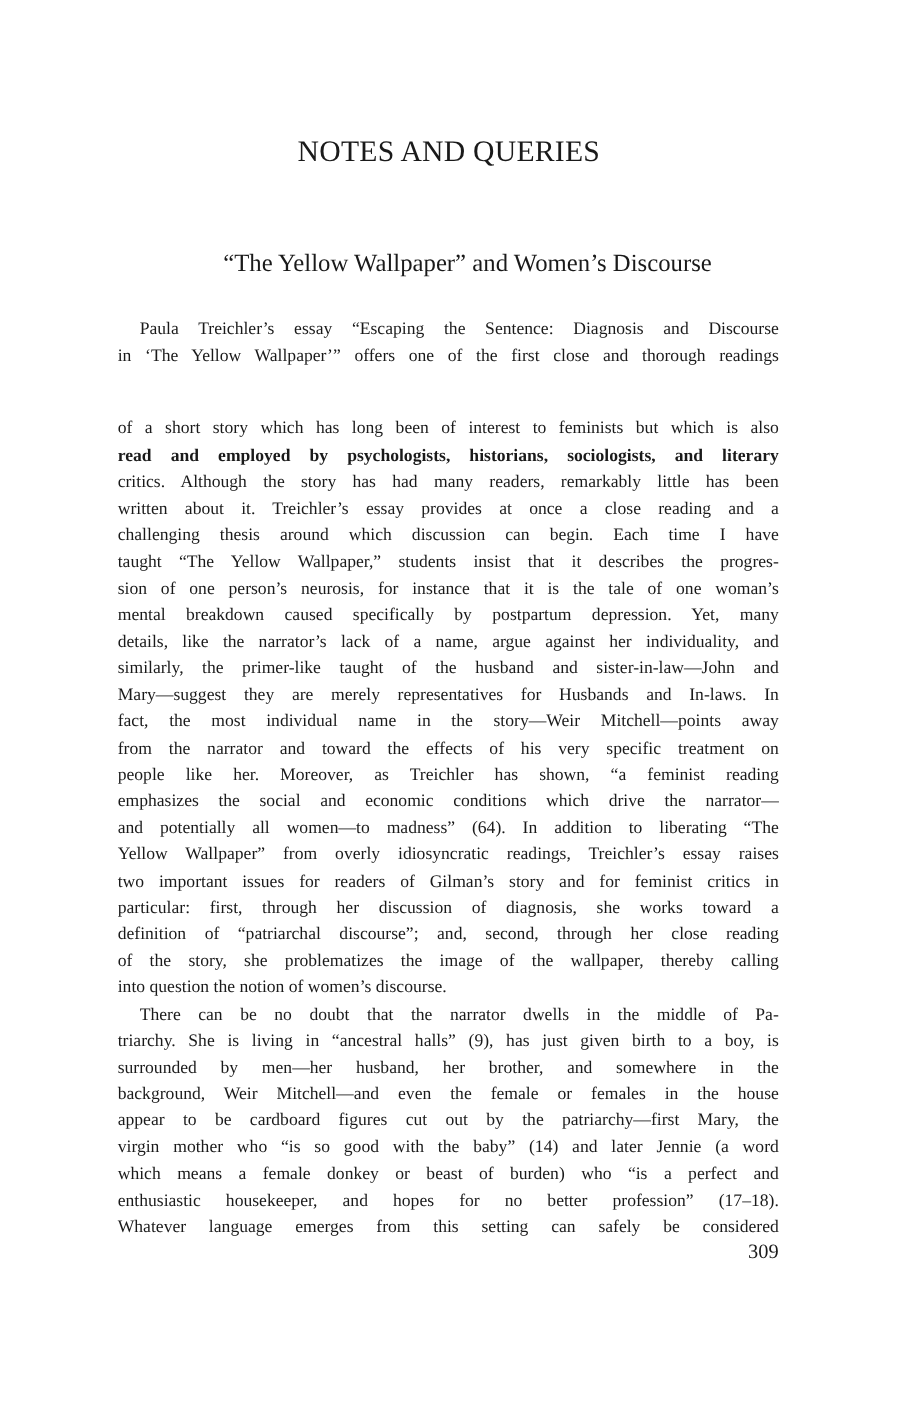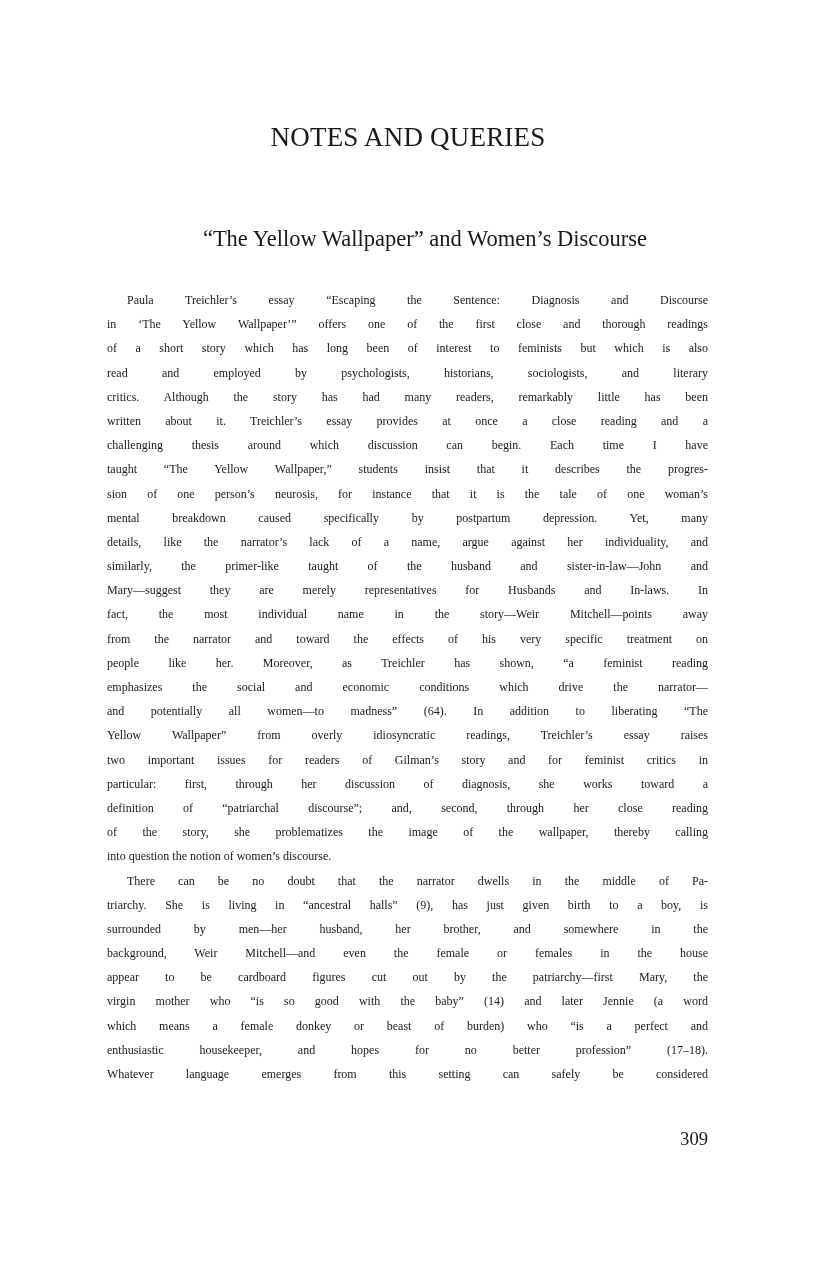--- a/index.html
+++ b/index.html
@@ -41,21 +41,21 @@
       font-size: 22.5px;
       margin: 0;
       font-weight: normal;
       padding-left: 17px;
     }
     .body {
       position: absolute;
       top: 288px;
       left: 107px;
       width: 601px;
-      font-size: 12px;
+      font-size: 16px;
       line-height: 24.2px;
     }
     .line {
       display: block;
       white-space: nowrap;
       text-align: justify;
       text-align-last: justify;
       height: 24.2px;
     }
     .line.last {
@@ -77,22 +77,22 @@
 <body>
 
 <div class="page">
   <h1 class="section-title">NOTES AND QUERIES</h1>
   <h2 class="article-title">“The Yellow Wallpaper” and Women’s Discourse</h2>
 
   <div class="body">
     <div>
       <span class="line indent" style="display: block; word-spacing: 4.375px;">Paula Treichler’s essay “Escaping the Sentence: Diagnosis and Discourse</span>
       <span class="line" style="display: block; word-spacing: 1.66667px;">in ‘The Yellow Wallpaper’” offers one of the first close and thorough readings</span>
-      <span class="line" style="display: block; word-spacing: 2px;">of a short story which has long been of interest to feminists but which is also</span>
-      <span class="line" style="display: block; word-spacing: 7.125px;">read and employed by psychologists, historians, sociologists, and literary</span>
+      <span class="line" style="display: block; word-spacing: 2px; margin-top: 42px;">of a short story which has long been of interest to feminists but which is also</span>
+      <span class="line" style="display: block; word-spacing: 7.125px; font-weight: bold;">read and employed by psychologists, historians, sociologists, and literary</span>
       <span class="line" style="display: block; word-spacing: 3.72727px;">critics. Although the story has had many readers, remarkably little has been</span>
       <span class="line" style="display: block; word-spacing: 5.5px;">written about it. Treichler’s essay provides at once a close reading and a</span>
       <span class="line" style="display: block; word-spacing: 6.8px;">challenging thesis around which discussion can begin. Each time I have</span>
       <span class="line" style="display: block; word-spacing: 3.9px;">taught “The Yellow Wallpaper,” students insist that it describes the progres-</span>
       <span class="line" style="display: block; word-spacing: 3px;">sion of one person’s neurosis, for instance that it is the tale of one woman’s</span>
       <span class="line" style="display: block; word-spacing: 4.75px;">mental breakdown caused specifically by postpartum depression. Yet, many</span>
       <span class="line" style="display: block; word-spacing: 2.25px;">details, like the narrator’s lack of a name, argue against her individuality, and</span>
       <span class="line" style="display: block; word-spacing: 4px;">similarly, the primer-like taught of the husband and sister-in-law—John and</span>
       <span class="line" style="display: block; word-spacing: 3.22222px;">Mary—suggest they are merely representatives for Husbands and In-laws. In</span>
       <span class="line" style="display: block; word-spacing: 6.33333px;">fact, the most individual name in the story—Weir Mitchell—points away</span>

